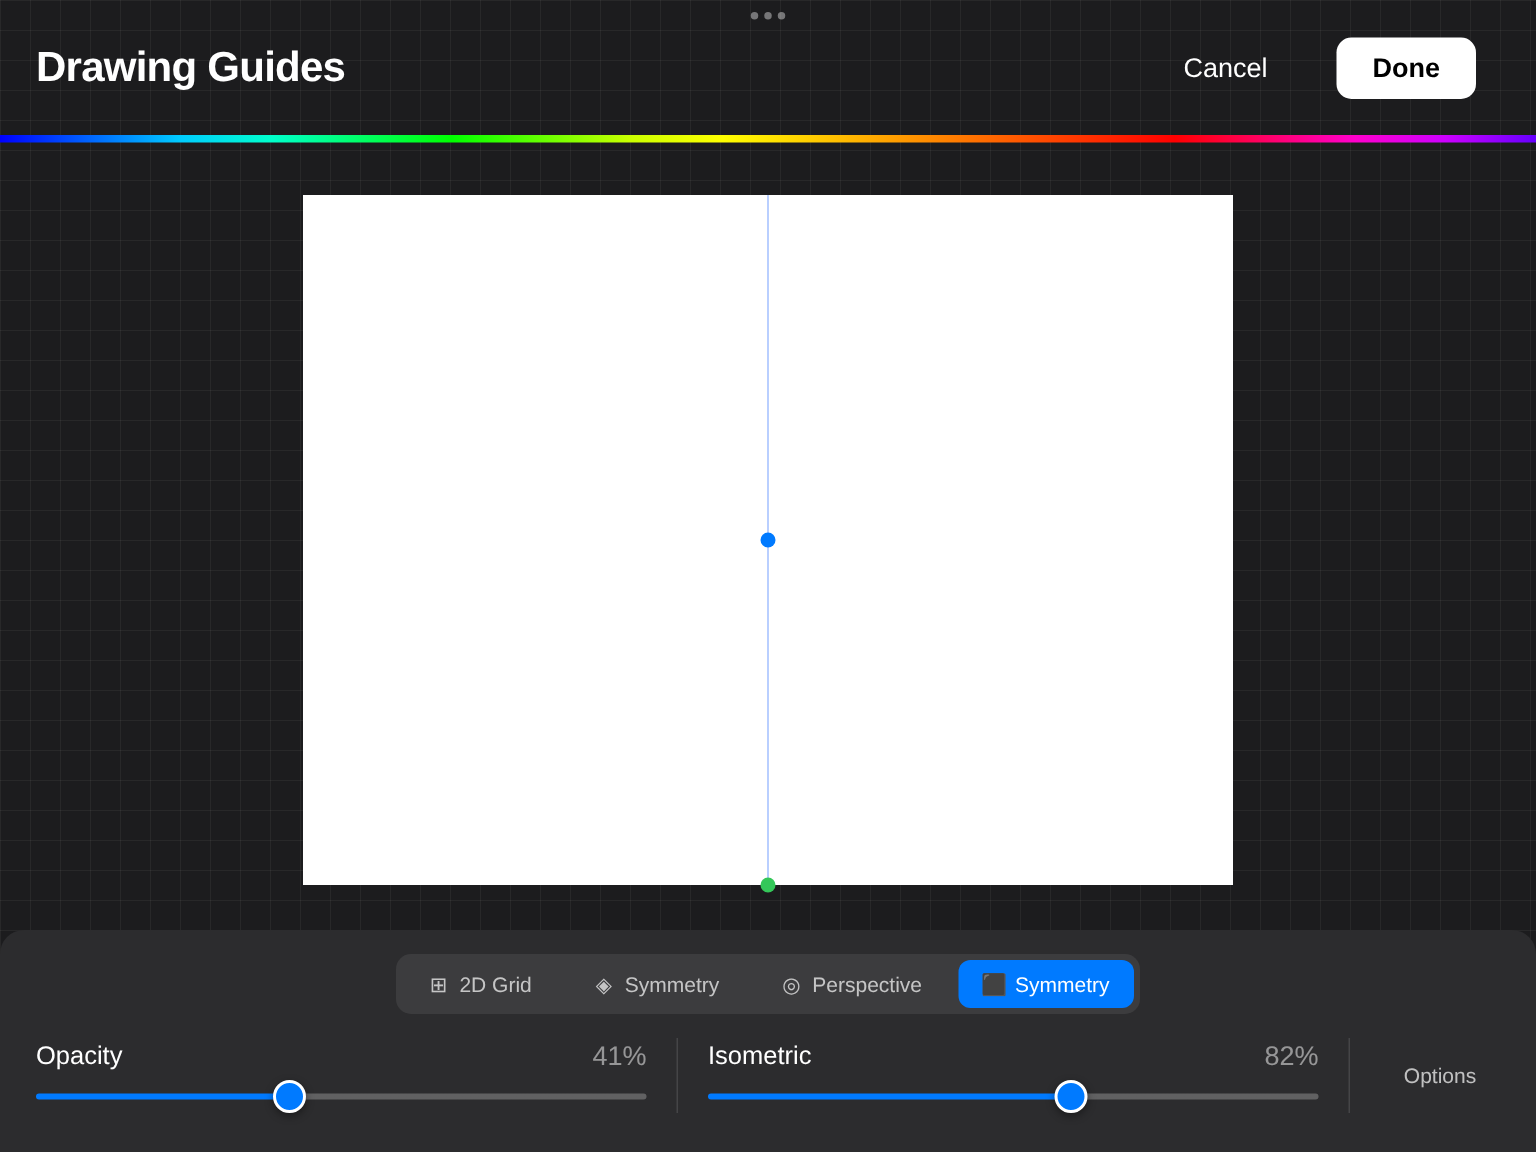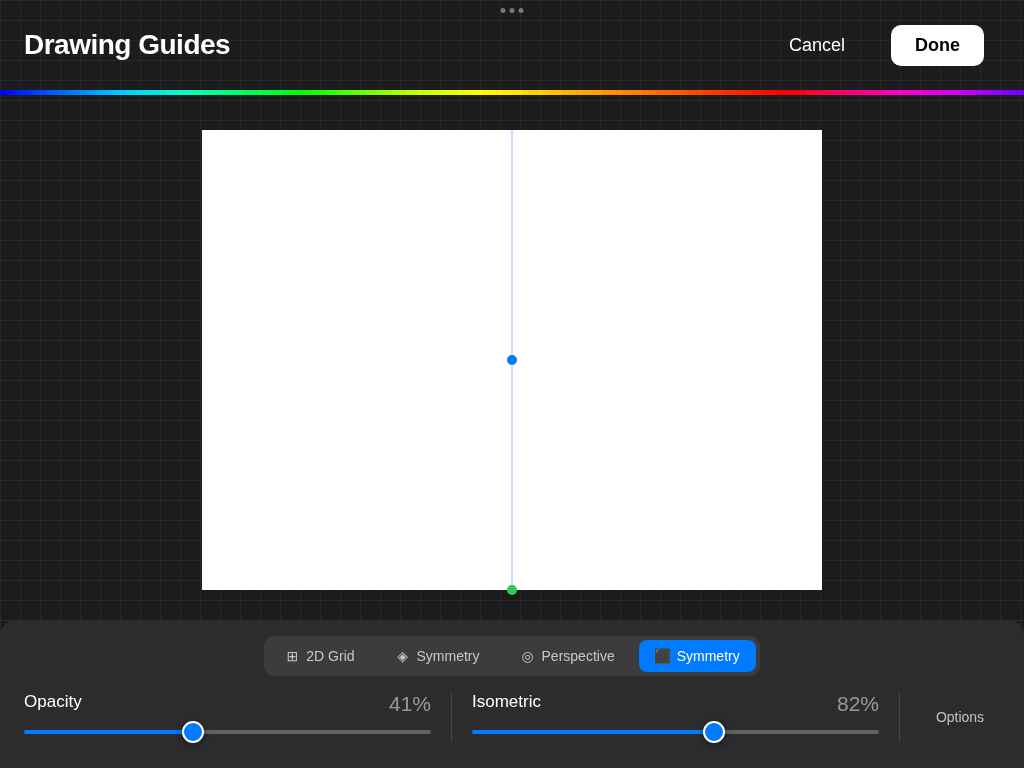--- a/index.html
+++ b/index.html
@@ -229,21 +229,21 @@
     }
 
     .slider-label {
       color: #ffffff;
       font-size: 17px;
       font-weight: 400;
     }
 
     .slider-value {
       color: rgba(255,255,255,0.5);
-      font-size: 21px;
+      font-size: 18px;
     }
 
     .slider-track {
       position: relative;
       height: 20px;
       display: flex;
       align-items: center;
     }
 
     .slider-input {

